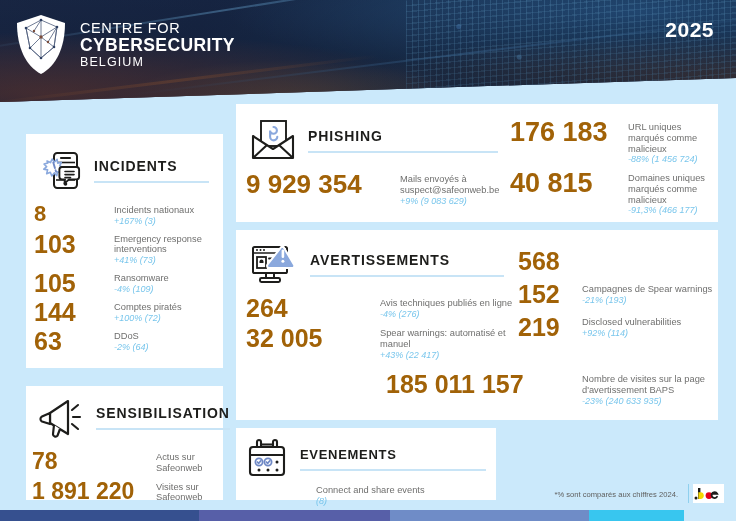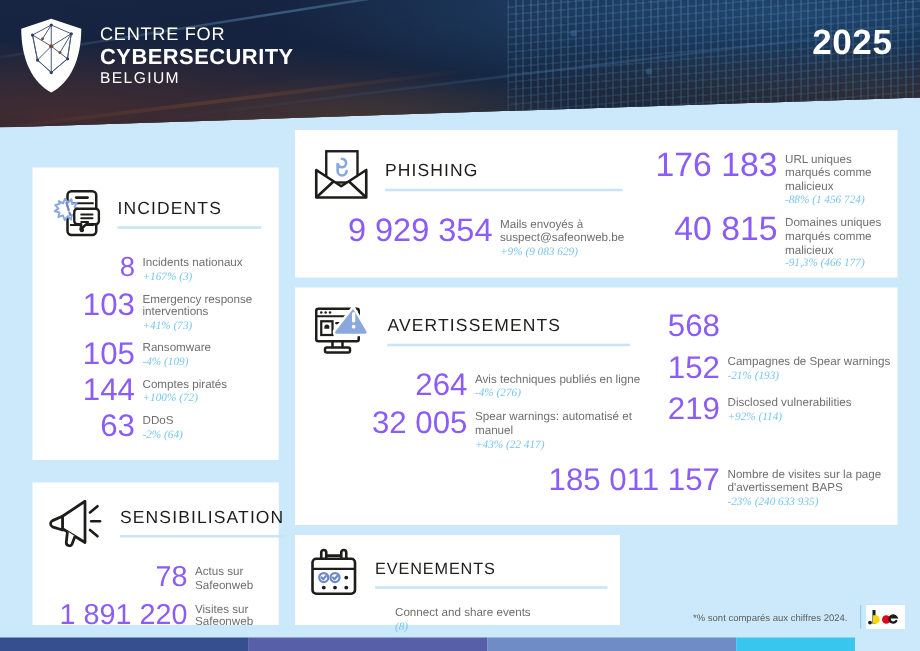--- a/index.html
+++ b/index.html
@@ -51,46 +51,46 @@
   .hdr-veil { position: absolute; inset: 0; background: linear-gradient(180deg, rgba(12,22,42,.30), rgba(12,22,42,.55)); }
 
   .logo-wrap { position: absolute; left: 14px; top: 14px; display: flex; align-items: center; gap: 12px; }
   .logo-shield { width: 54px; height: 62px; display: block; }
   .brand { line-height: 1.02; color: #ffffff; }
   .brand .l1 { font-size: 14.5px; letter-spacing: .6px; font-weight: 400; }
   .brand .l2 { font-size: 17.5px; letter-spacing: .4px; font-weight: 700; margin-top: 1px; }
   .brand .l3 { font-size: 12.5px; letter-spacing: 1.1px; font-weight: 400; margin-top: 2px; }
   .year {
     position: absolute; right: 22px; top: 18px;
-    color: #ffffff; font-size: 28px; font-weight: 700; letter-spacing: .5px;
+    color: #ffffff; font-size: 21px; font-weight: 700; letter-spacing: .5px;
   }
 
   
   .panel { position: absolute; background: #ffffff; }
   .panel-inner { position: relative; width: 100%; height: 100%; }
 
   .phead { display: flex; align-items: center; gap: 10px; }
   .picon { flex: 0 0 auto; display: block; }
   .ptitle-box { flex: 1 1 auto; }
   .ptitle {
-    font-size: 14px; font-weight: 400; letter-spacing: .9px; color: #1d1d1b;
+    font-size: 14px; font-weight: 700; letter-spacing: .9px; color: #1d1d1b;
     white-space: nowrap;
   }
   .ptitle.sm { font-size: 13px; letter-spacing: .7px; }
   .prule { height: 2px; background: #c8e4f6; margin-top: 7px; width: 100%; }
 
   
   .stat { display: flex; align-items: flex-start; gap: 6px; }
   .stat .num {
-    color: #8b5cf6; font-weight: 400; line-height: .96;
-    white-space: nowrap; text-align: right; flex: 0 0 auto;
+    color: #a16207; font-weight: 700; line-height: .96;
+    white-space: nowrap; text-align: left; flex: 0 0 auto;
   }
   .stat .txt { flex: 1 1 auto; padding-top: 2px; }
   .stat .lbl { color: #6f6f6e; font-size: 9.3px; line-height: 1.16; }
-  .stat .dlt { color: #79c6ec; font-size: 9px; font-style: italic; line-height: 1.2; margin-top: 0px; font-family: Liberation Serif, serif; }
+  .stat .dlt { color: #79c6ec; font-size: 9px; font-style: italic; line-height: 1.2; margin-top: 0px; }
 
   
   #incidents { left: 26px; top: 134px; width: 197px; height: 234px; }
   #incidents .phead { padding: 12px 14px 0 10px; }
   #incidents .rows { padding: 4px 14px 0 8px; }
   #incidents .stat { margin-top: 5px; }
   #incidents .stat .num { font-size: 25px; width: 74px; }
   #incidents .stat.s0 .num { font-size: 22px; }
 
   

